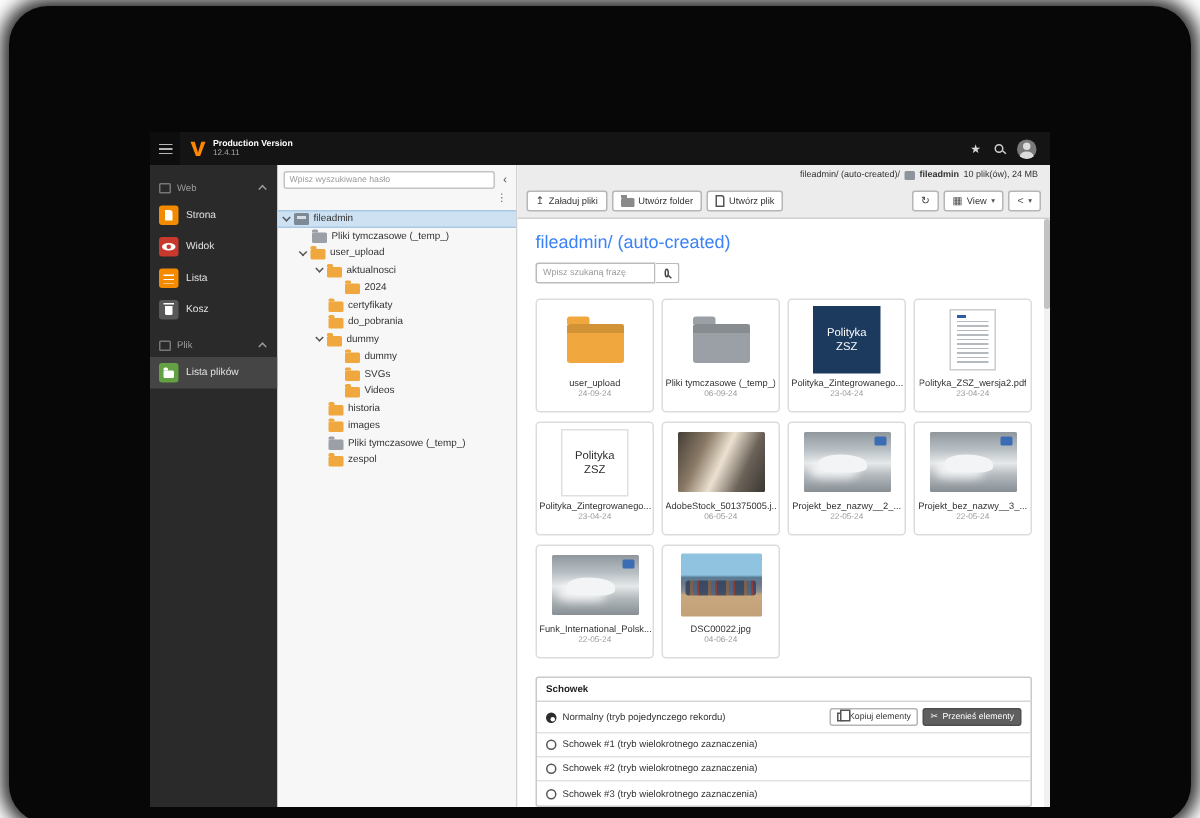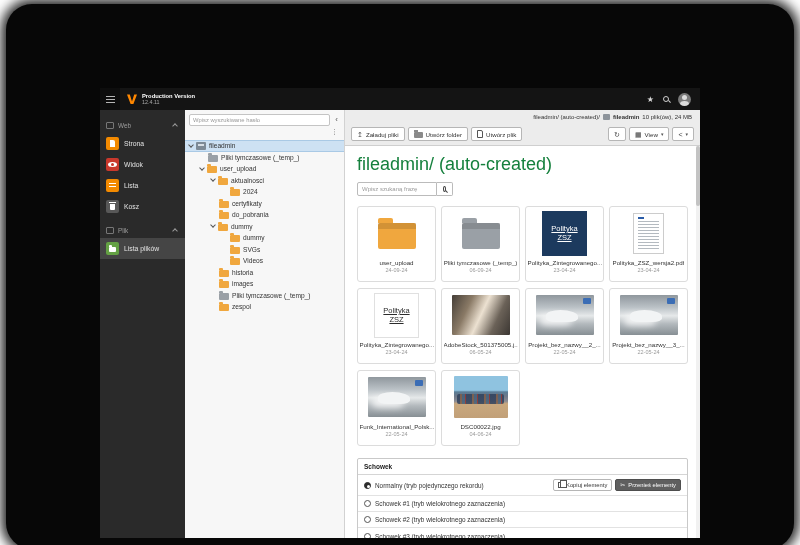--- a/index.html
+++ b/index.html
@@ -85,38 +85,38 @@
   .dh-left,.dh-right{display:flex;gap:3px;}
   .btn{height:14px;display:inline-flex;align-items:center;gap:3px;background:#fff;border:1px solid #b6b6b6;
     border-radius:2px;font-size:6.2px;color:#333;padding:0 5px;cursor:pointer;font-family:inherit;}
   .btn .glyph{font-size:7px;color:#444;line-height:7px;}
   .caret{font-size:5px;color:#555;}
   .page-ic{width:6px;height:8px;border:1px solid #555;border-radius:0 2px 0 0;background:#fff;display:inline-block;}
   .fold-ic{display:inline-block;width:9px;height:6px;background:#8a8a8a;border-radius:1px;position:relative;margin-top:2px;}
   .fold-ic::before{content:'';position:absolute;top:-2px;left:0;width:4px;height:2px;background:inherit;}
 
   .content{flex:1;padding:6px 12px 0;overflow:hidden;}
-  .page-title{font-size:18px;font-weight:500;color:#15803d;margin:2px 0 7px;}
+  .page-title{font-size:12px;font-weight:500;color:#3b82f6;margin:2px 0 7px;}
   .search-row{display:flex;margin-bottom:10px;}
   .search-row input{width:80px;height:14px;border:1px solid #bbb;border-radius:2px 0 0 2px;font-size:6px;padding:0 4px;color:#333;}
   .search-row input::placeholder{color:#9a9a9a;}
   .search-btn{width:16px;height:14px;border:1px solid #bbb;border-left:none;border-radius:0 2px 2px 0;background:#fff;
     display:flex;align-items:center;justify-content:center;cursor:pointer;}
 
   .cards{display:grid;grid-template-columns:repeat(4,79px);gap:6px 5px;}
   .card{height:76px;border:1px solid #dcdcdc;border-radius:3px;background:#fff;display:flex;flex-direction:column;
     align-items:center;overflow:hidden;cursor:pointer;}
   .thumb-wrap{height:52px;display:flex;align-items:center;justify-content:center;width:100%;}
   .card-name{font-size:6.2px;color:#333;max-width:74px;white-space:nowrap;overflow:hidden;}
   .card-date{font-size:5.5px;color:#999;margin-top:1px;}
   .fold-lg{display:inline-block;width:38px;height:26px;background:#f0a73e;border-radius:2px;position:relative;margin-top:5px;}
   .fold-lg::before{content:'';position:absolute;top:-5px;left:0;width:15px;height:5px;background:inherit;border-radius:2px 2px 0 0;}
   .fold-lg::after{content:'';position:absolute;top:0;left:0;right:0;height:6px;background:rgba(0,0,0,.12);}
   .fold-lg.gray{background:#9aa0a6;}
-  .cover{width:45px;height:45px;display:flex;flex-direction:column;align-items:center;justify-content:center;line-height:9px;text-decoration:underline;}
+  .cover{width:45px;height:45px;display:flex;flex-direction:column;align-items:center;justify-content:center;line-height:9px;}
   .cover.navy{background:#1c3a5e;color:#fff;}
   .cover.white{background:#fff;border:1px solid #e0e0e0;color:#2b2b2b;}
   .cover span{font-size:7.5px;}
   .pdf-thumb{width:31px;height:41px;background:#fff;border:1px solid #ccc;position:relative;padding:5px 4px;}
   .pdf-thumb::before{content:'';position:absolute;left:4px;top:3px;width:6px;height:2px;background:#2a5ca8;}
   .pdf-thumb::after{content:'';position:absolute;left:4px;right:4px;top:7px;bottom:4px;
     background:repeating-linear-gradient(#b4bac0 0 1px,transparent 1px 3px);}
   .photo{width:58px;height:40px;border-radius:1px;position:relative;overflow:hidden;}
   .photo.car{background:linear-gradient(180deg,#8f979d 0%,#b9c0c5 30%,#e6e9ea 52%,#b3b9bd 72%,#878f94 100%);}
   .photo.car::before{content:'';position:absolute;left:18%;top:38%;width:56%;height:30%;background:#f2f4f5;

